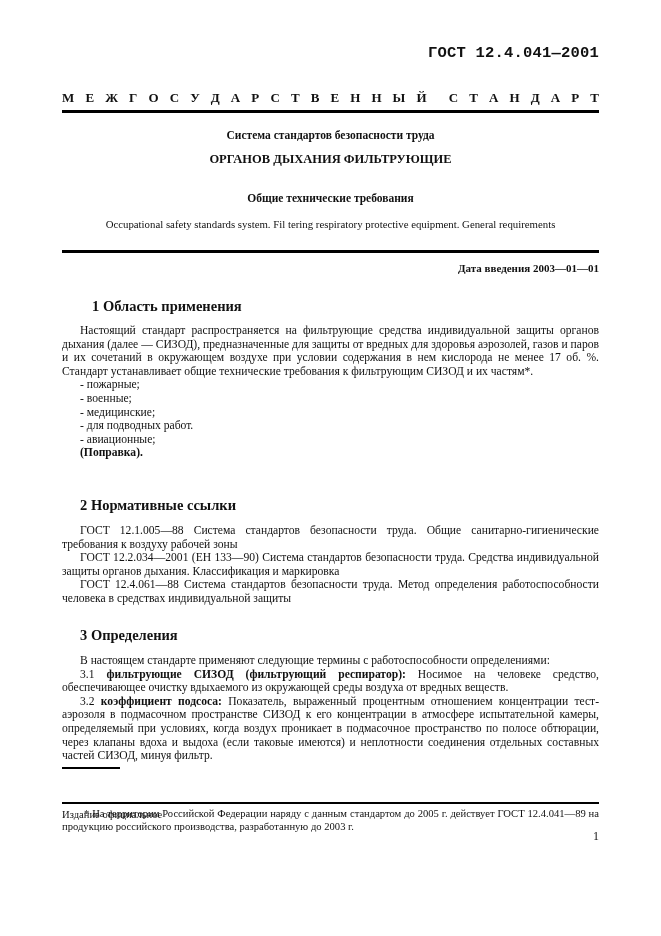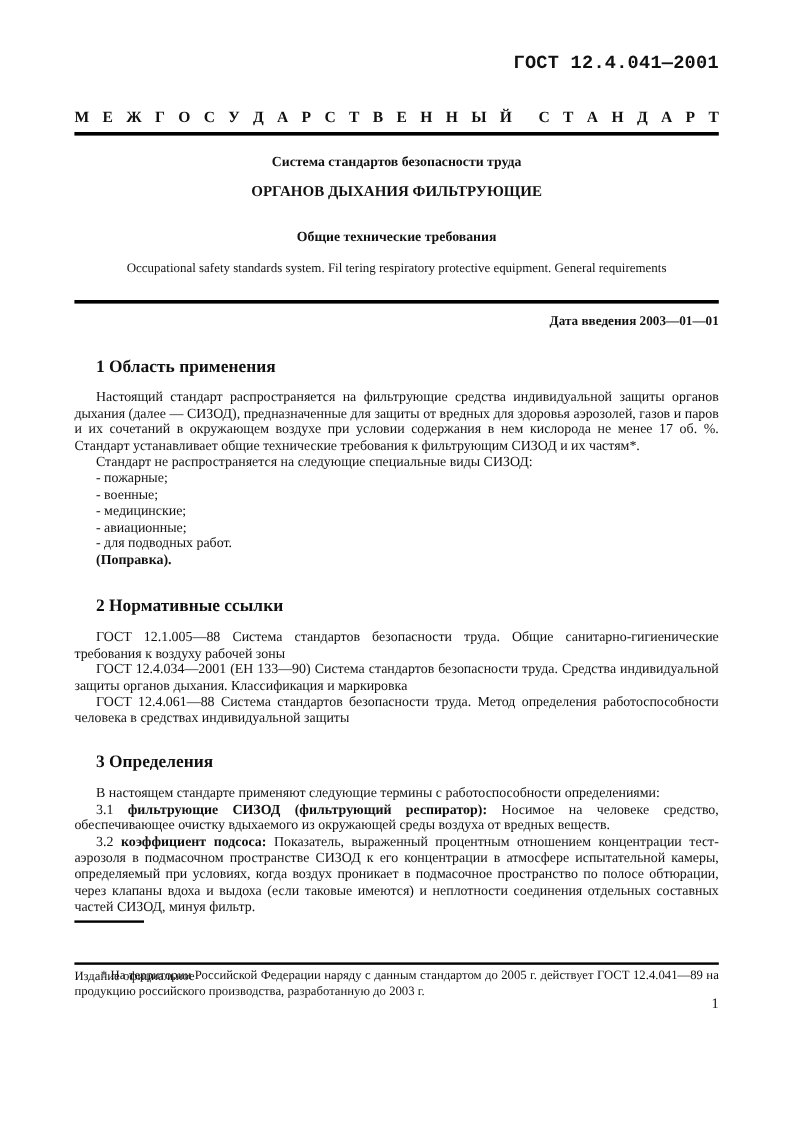--- a/index.html
+++ b/index.html
@@ -81,36 +81,35 @@
 <div class="abs center-block system-title">Система стандартов безопасности труда</div>
 <div class="abs center-block main-title">
   <div>ОРГАНОВ ДЫХАНИЯ ФИЛЬТРУЮЩИЕ</div>
 </div>
 <div class="abs center-block subtitle">Общие технические требования</div>
 <div class="abs center-block english-title">Occupational safety standards system. Fil tering respiratory protective equipment. General requirements</div>
 
 <div class="abs rule-thick" style="top:250px;"></div>
 <div class="abs intro-date">Дата введения 2003—01—01</div>
 
-<div class="abs section-heading" style="top:298px;">1  Область применения</div>
+<div class="abs section-heading" style="top:298px;margin-left:12px;">1  Область применения</div>
 <div class="abs para" style="top:324px;">
   <p class="indent">Настоящий стандарт распространяется на фильтрующие средства индивидуальной защиты органов дыхания (далее — СИЗОД), предназначенные для защиты от вредных для здоровья аэрозолей, газов и паров и их сочетаний в окружающем воздухе при условии содержания в нем кислорода не менее 17 об. %. Стандарт устанавливает общие технические требования к фильтрующим СИЗОД и их частям*.</p>
-  <p class="indent">Стандарт не распространяется на следующие специальные виды СИЗОД:</p>
   <p class="list-item">- пожарные;</p>
   <p class="list-item">- военные;</p>
   <p class="list-item">- медицинские;</p>
+  <p class="list-item">- для подводных работ.</p>
   <p class="list-item">- авиационные;</p>
-  <p class="list-item">- для подводных работ.</p>
   <p class="list-item bold">(Поправка).</p>
 </div>
 
 <div class="abs section-heading" style="top:497px;">2  Нормативные ссылки</div>
 <div class="abs para" style="top:524px;">
   <p class="indent">ГОСТ 12.1.005—88  Система стандартов безопасности труда. Общие санитарно-гигиенические требования к воздуху рабочей зоны</p>
-  <p class="indent">ГОСТ 12.4.034—2001 (ЕН 133—90)  Система стандартов безопасности труда. Средства индивидуальной защиты органов дыхания. Классификация и маркировка</p>
+  <p class="indent">ГОСТ 12.2.034—2001 (ЕН 133—90)  Система стандартов безопасности труда. Средства индивидуальной защиты органов дыхания. Классификация и маркировка</p>
   <p class="indent">ГОСТ 12.4.061—88  Система стандартов безопасности труда. Метод определения работоспособности человека в средствах индивидуальной защиты</p>
 </div>
 
 <div class="abs section-heading" style="top:627px;">3  Определения</div>
 <div class="abs para" style="top:654px;">
   <p class="indent">В настоящем стандарте применяют следующие термины с работоспособности определениями:</p>
   <p class="indent"><span>3.1 </span><span class="bold">фильтрующие СИЗОД (фильтрующий респиратор):</span><span> Носимое на человеке средство, обеспечивающее очистку вдыхаемого из окружающей среды воздуха от вредных веществ.</span></p>
   <p class="indent"><span>3.2 </span><span class="bold">коэффициент подсоса:</span><span> Показатель, выраженный процентным отношением концентрации тест-аэрозоля в подмасочном пространстве СИЗОД к его концентрации в атмосфере испытательной камеры, определяемый при условиях, когда воздух проникает в подмасочное пространство по полосе обтюрации, через клапаны вдоха и выдоха (если таковые имеются) и неплотности соединения отдельных составных частей СИЗОД, минуя фильтр.</span></p>
 </div>
 

